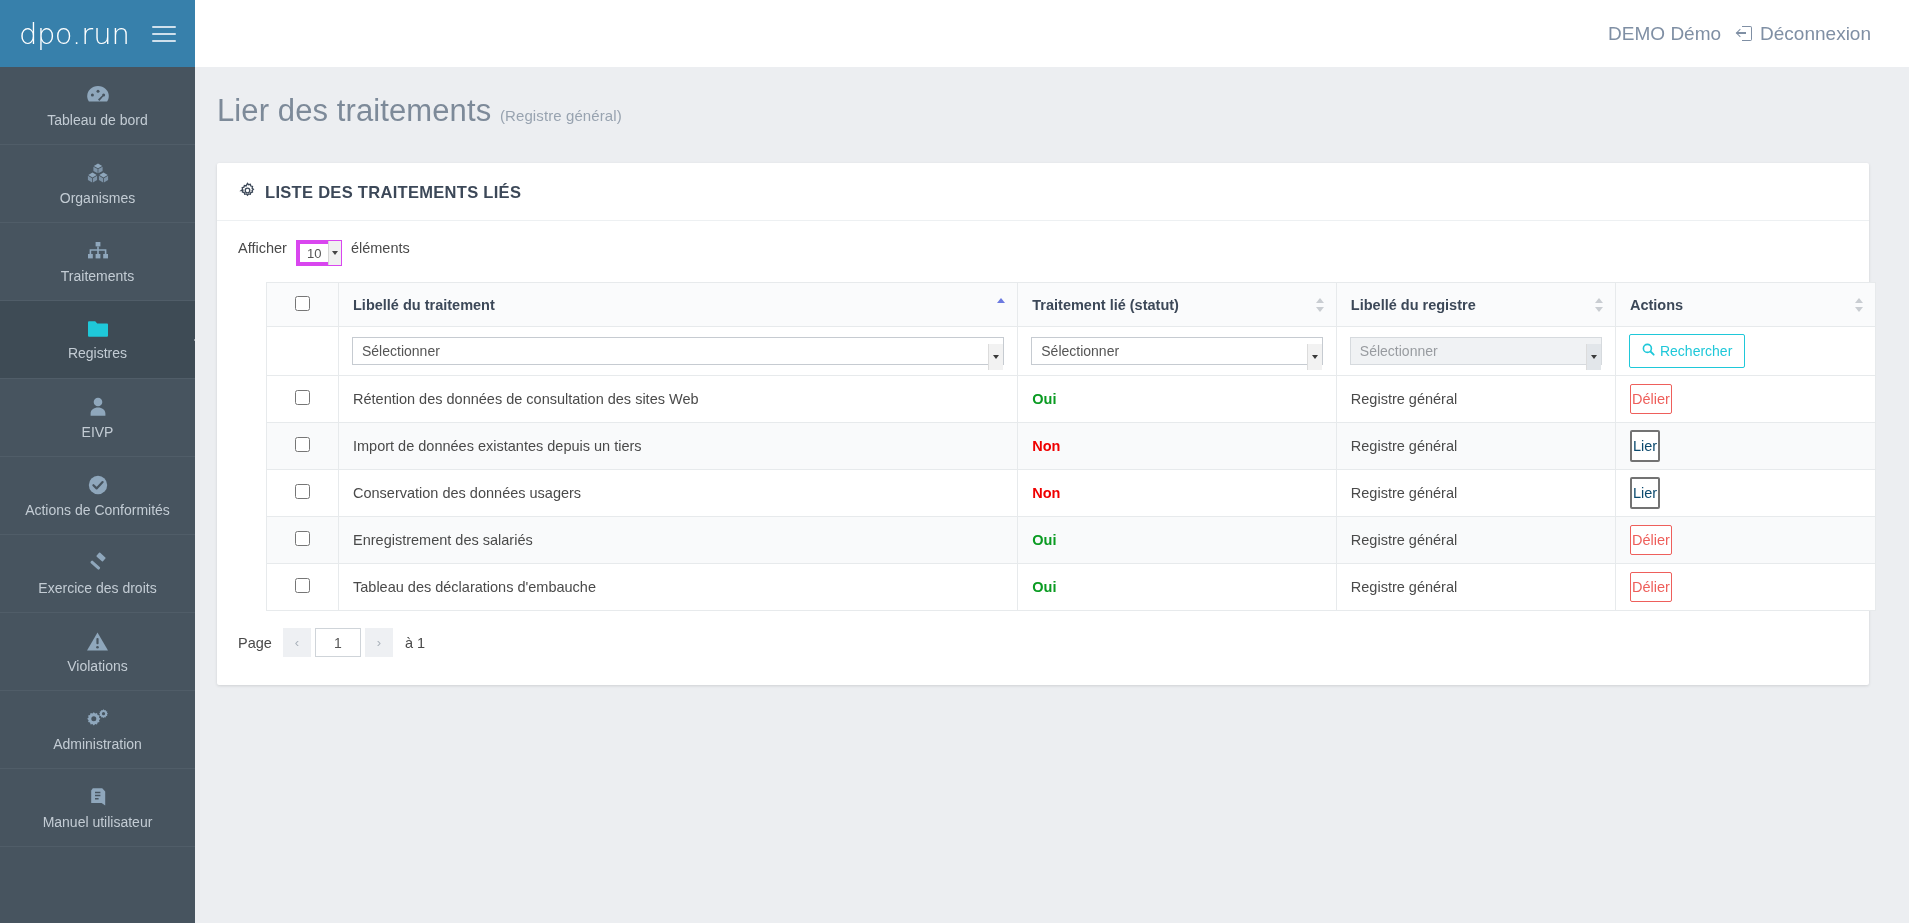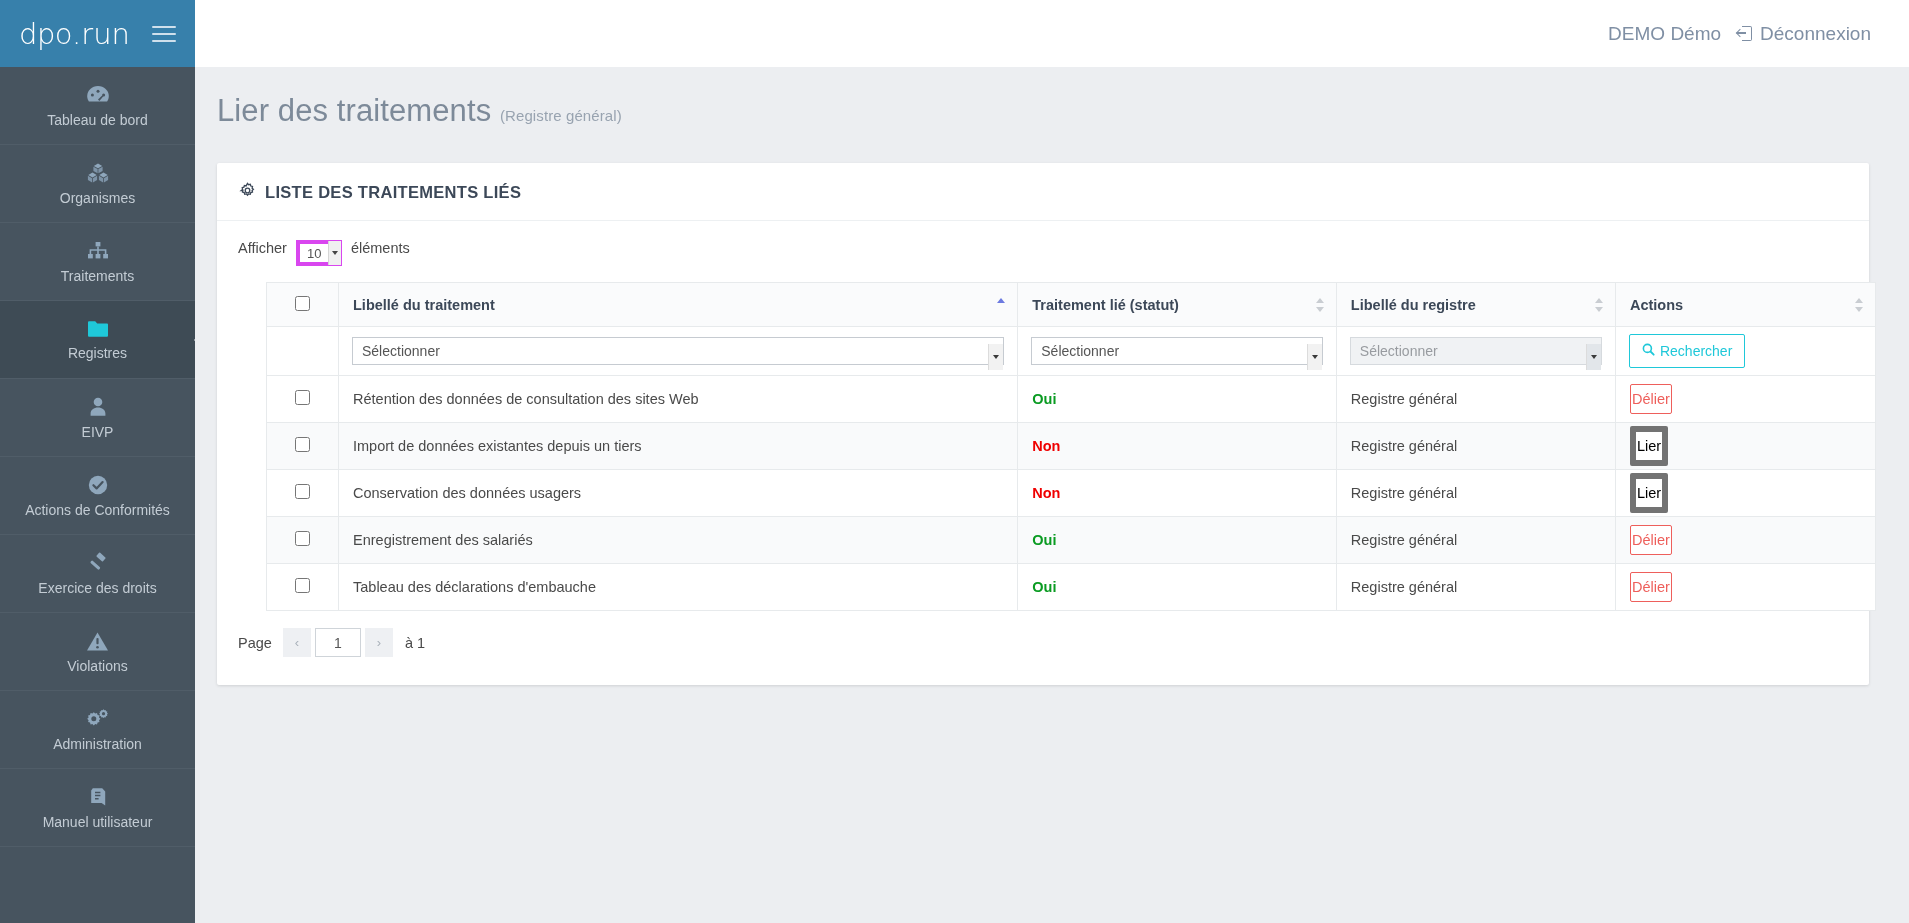--- a/index.html
+++ b/index.html
@@ -154,21 +154,21 @@
   tbody td { padding: 0 14px; font-size: 14.5px; color: #4a4a4a; vertical-align: middle; }
   tbody td.cbcol { text-align: center; padding: 0; }
   .yes { color: #0a9b22; font-weight: 700; font-size: 14.5px; }
   .no  { color: #ef0000; font-weight: 700; font-size: 14.5px; }
   .btn-unlink, .btn-link {
     display: inline-block; padding: 6px 1px; font-size: 14.5px;
     border-radius: 2px; background: #fff; cursor: pointer;
     font-family: "Liberation Sans", sans-serif;
   }
   .btn-unlink { border: 1px solid #ee5f5b; color: #ee5f5b; }
-  .btn-link   { border: 6px solid #737373; color: #000000; }
+  .btn-link   { border: 2px solid #737373; color: #0c4a6e; }
 
   input[type=checkbox] {
     width: 15px; height: 15px; margin: 0; cursor: pointer;
   }
 
   #pagerow {
     display: flex; align-items: center; gap: 0; margin-top: 17px;
     font-size: 14.5px; color: #4a4a4a;
   }
   #pagerow .lbl { margin-right: 11px; }

